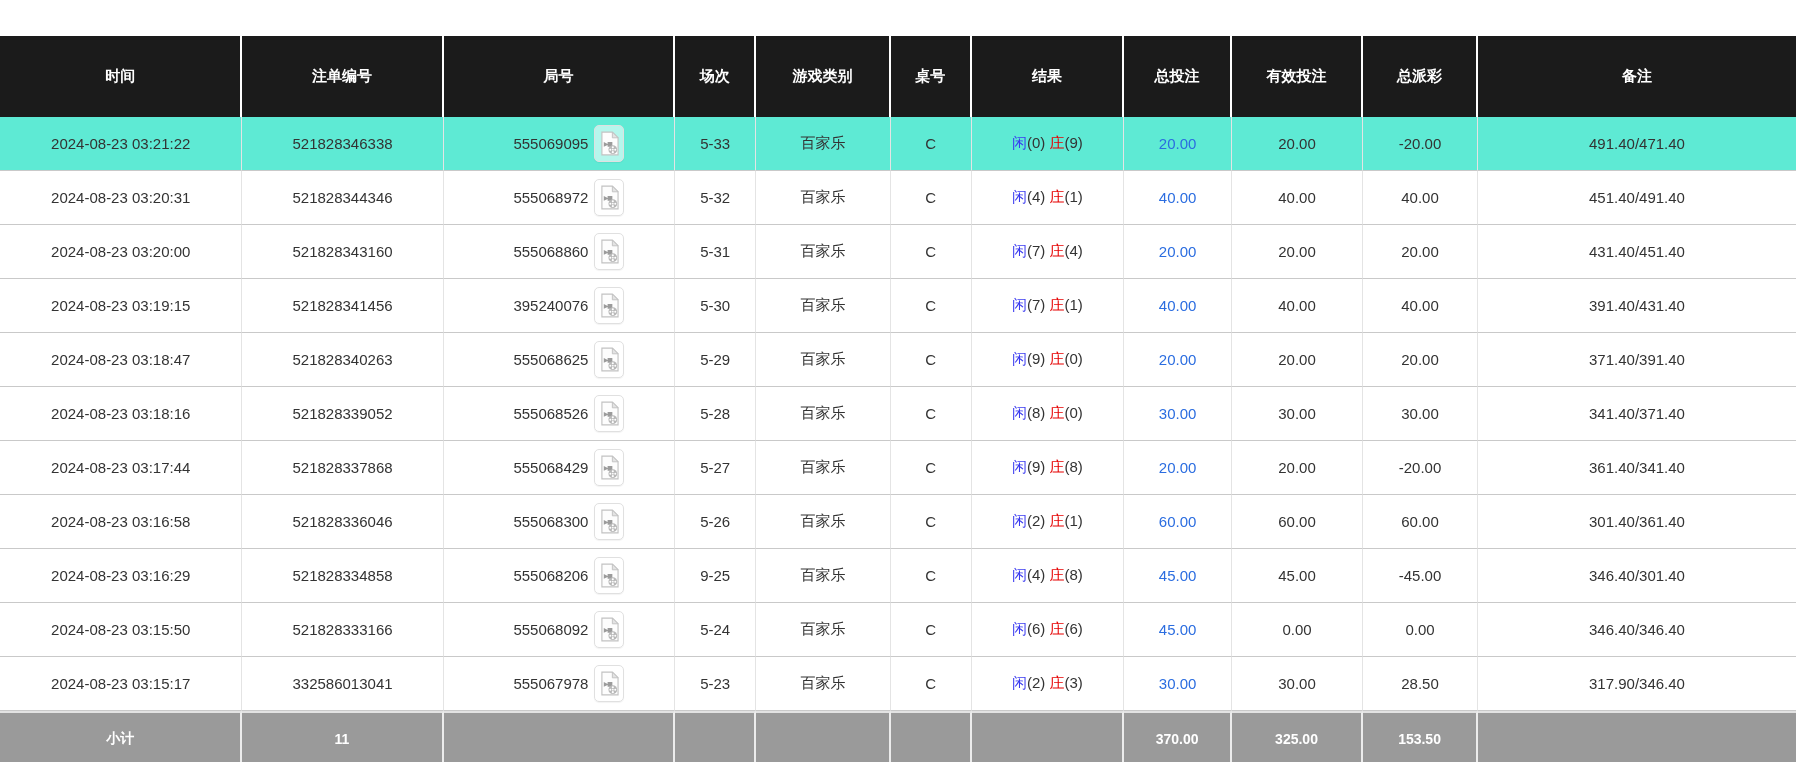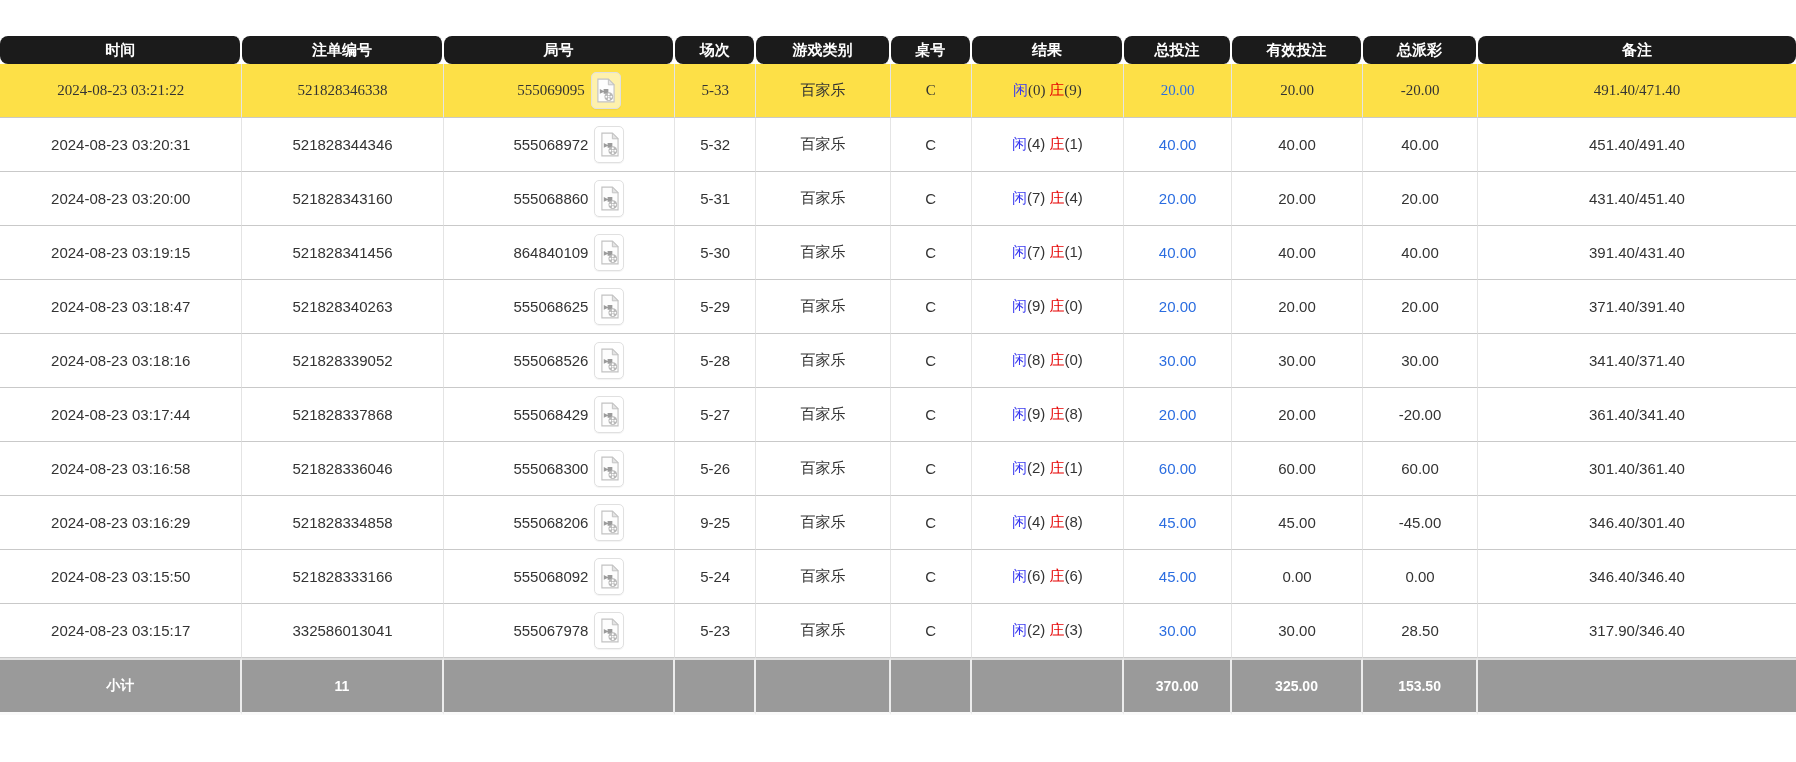--- a/index.html
+++ b/index.html
@@ -1,26 +1,26 @@
 <!DOCTYPE html>
 <html><head>
 <meta charset="utf-8">
 <style>
   html,body { margin:0; padding:0; background:#ffffff; width:1796px; height:762px; overflow:hidden;
               font-family:"Liberation Sans", sans-serif; }
   table.report { position:absolute; top:36px; left:0; width:1796px; border-collapse:separate; border-spacing:0;
                  table-layout:fixed; }
-  thead th { background:#1b1b1b; color:#ffffff; font-weight:bold; font-size:15px; height:28px;
-             text-align:center; border-right:2px solid #ffffff; padding:0;border-radius:8px; }
+  thead th { background:#1b1b1b; color:#ffffff; font-weight:bold; font-size:15px; height:49px;
+             text-align:center; border-right:2px solid #ffffff; padding:16px; }
   thead th:last-child { border-right:none; }
   tbody tr.data-row td { background:#ffffff; height:53px; text-align:center; vertical-align:middle;
              font-size:15px; color:#333333; border-bottom:1px solid #c9c9c9; border-right:1px solid #e4e4e4;
              padding:0; overflow:hidden; white-space:nowrap; }
   tbody tr.data-row td:last-child { border-right:none; }
-  tbody tr.hl td { background:#fde047;font-family:Liberation Serif, serif; }
+  tbody tr.hl td { background:#5eead4; }
   .round-wrap { display:inline-flex; align-items:center; gap:6px;margin-left:20px; }
   .icon-btn { display:inline-flex; align-items:center; justify-content:center; width:30px; height:37px;
               border:1px solid #e0e0e0; border-radius:5px; background:rgba(255,255,255,0.55);
               box-shadow:0 1px 1px rgba(0,0,0,0.05); padding:0; cursor:pointer; }
   .p-label { color:#3b3bf0; }
   .b-label { color:#e60000; }
   .score { color:#333333; }
   .bet-link { color:#2b6de0; cursor:pointer; }
   .neg { color:#ff0000; }
   tr.summary-row td { background:#9a9a9a; color:#ffffff; font-weight:bold; font-size:14px; height:34px;
@@ -143,21 +143,21 @@
         <td><span class="p-label">闲</span><span class="score">(7)</span> <span class="b-label">庄</span><span class="score">(4)</span></td>
         <td><span class="bet-link">20.00</span></td>
         <td>20.00</td>
         <td class="">20.00</td>
         <td>431.40/451.40</td>
       </tr>
       <tr class="data-row">
         <td>2024-08-23 03:19:15</td>
         <td>521828341456</td>
         <td><span class="round-wrap">
-            <span>864840109</span>
+            <span>395240076</span>
             <button class="icon-btn">
               <svg width="19" height="25" viewBox="0 0 20 26">
                 <path d="M2 1 h11 l6 6 v18 H2 z" fill="#fdfdfd" stroke="#c2c2c2" stroke-width="1.2"></path>
                 <path d="M13 1 l6 6 h-6 z" fill="#e3e3e3" stroke="#c2c2c2" stroke-width="1"></path>
                 <path d="M4 11.5 l4 2 v-2 h5 v5 h-5 v-2 l-4 2 z" fill="#9b9b9b"></path>
                 <circle cx="13.5" cy="19.5" r="4.6" fill="#b8b8b8"></circle>
                 <circle cx="13.5" cy="16.9" r="1.1" fill="#ffffff"></circle>
                 <circle cx="13.5" cy="22.1" r="1.1" fill="#ffffff"></circle>
                 <circle cx="10.9" cy="19.5" r="1.1" fill="#ffffff"></circle>
                 <circle cx="16.1" cy="19.5" r="1.1" fill="#ffffff"></circle>

